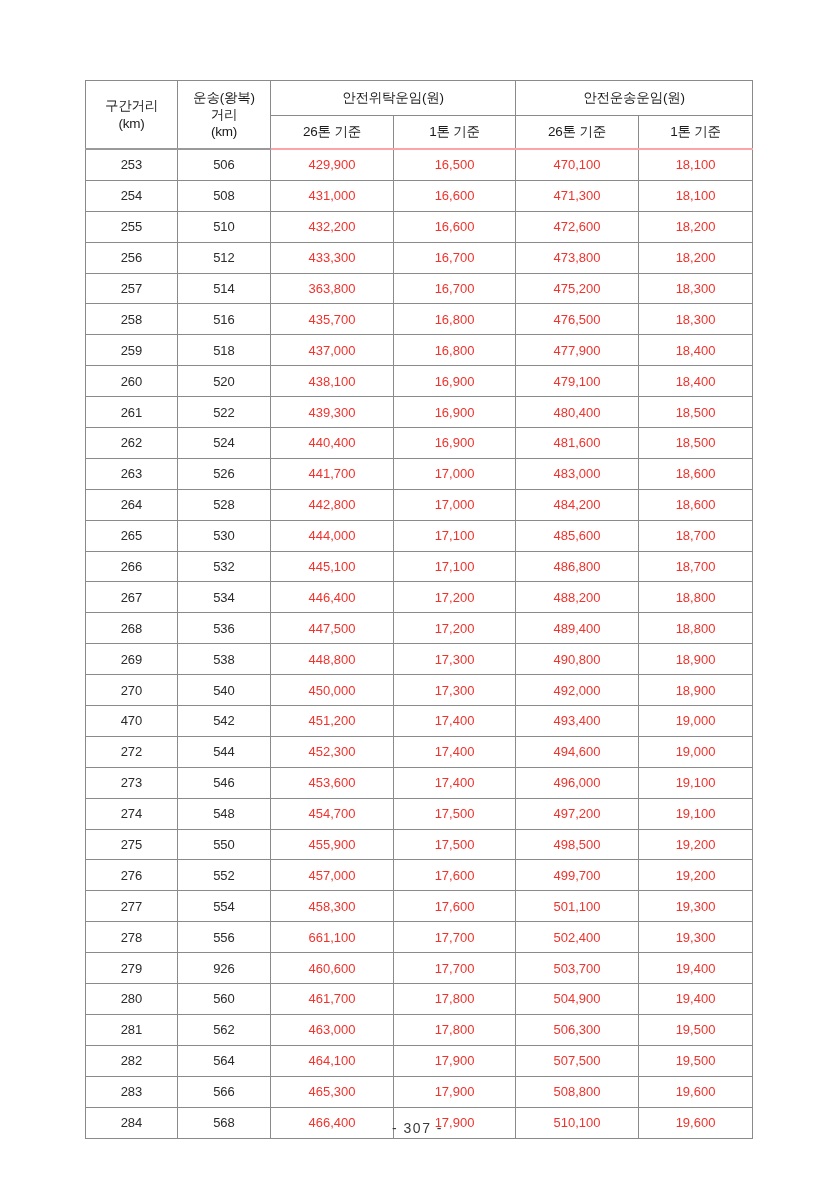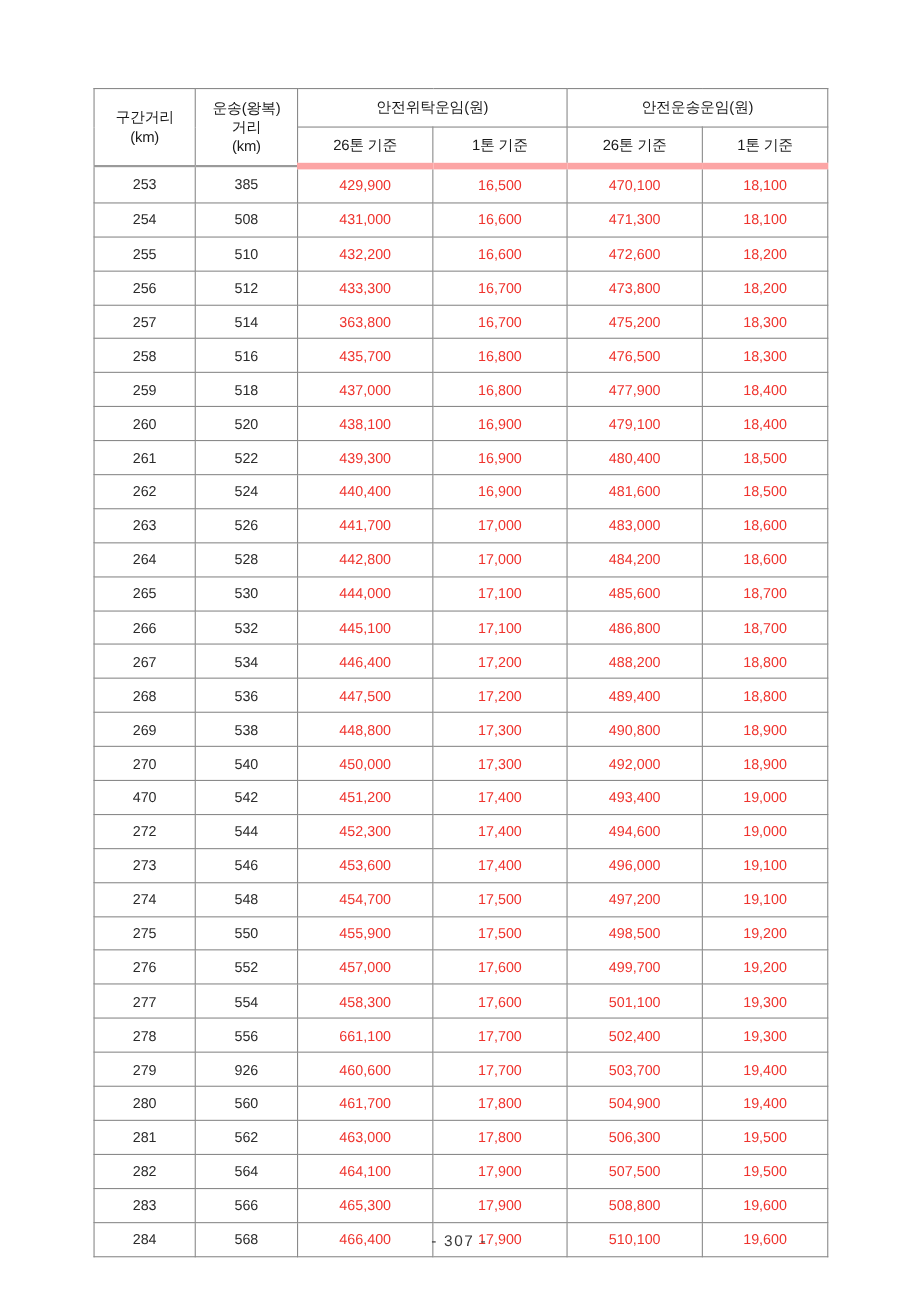--- a/index.html
+++ b/index.html
@@ -57,21 +57,21 @@
     font-size: 13.5px;
     letter-spacing: -0.2px;
     line-height: 1.28;
     padding: 3px 2px;
   }
   .rate-table thead th.grp-top { height: 28px; margin-top: 17px; }
   .rate-table thead th.sub     { height: 26px; }
   .rate-table thead th.tall    { height: 54px; }
 
   .rate-table thead tr:last-child th {
-    border-bottom: 6px solid #fca5a5;
+    border-bottom: 2px solid #fca5a5;
   }
   .rate-table thead th.tall {
     border-bottom: 2px solid #9a9a9a;
   }
 
   .hdr-l1 { display: block; }
   .hdr-l2 { display: block; }
   .hdr-l3 { display: block; }
 
   
@@ -128,21 +128,21 @@
         <th class="sub">26톤 기준</th>
         <th class="sub">1톤 기준</th>
         <th class="sub">26톤 기준</th>
         <th class="sub">1톤 기준</th>
       </tr>
     </thead>
 
     <tbody id="rate-table-body">
         <tr>
           <td class="num">253</td>
-          <td class="num">385</td>
+          <td class="num">506</td>
           <td class="rate">429,900</td>
           <td class="rate">16,500</td>
           <td class="rate">470,100</td>
           <td class="rate">18,100</td>
         </tr>
         <tr>
           <td class="num">254</td>
           <td class="num">508</td>
           <td class="rate">431,000</td>
           <td class="rate">16,600</td>

